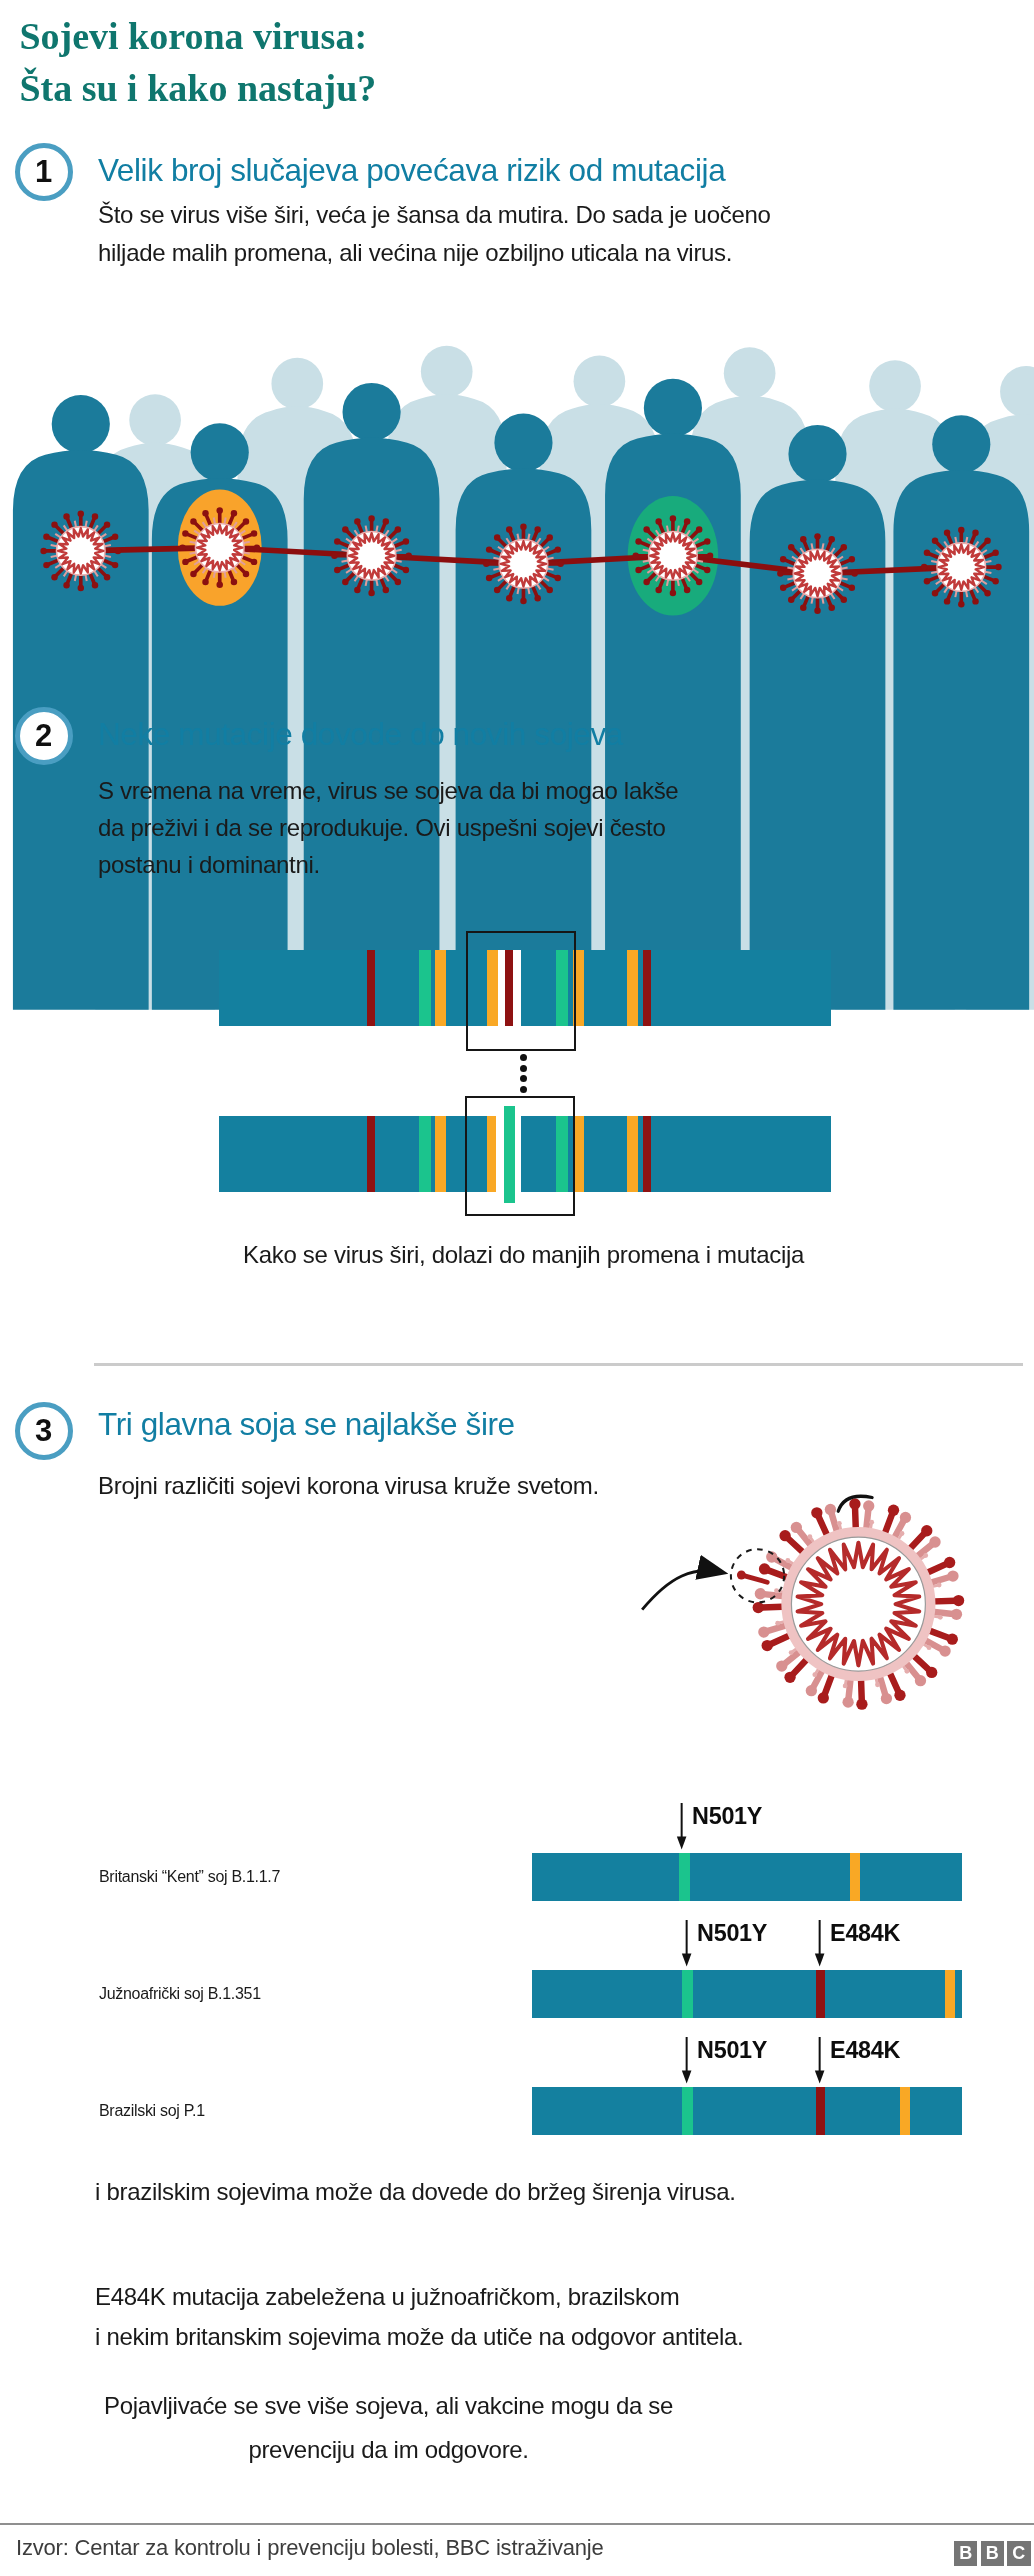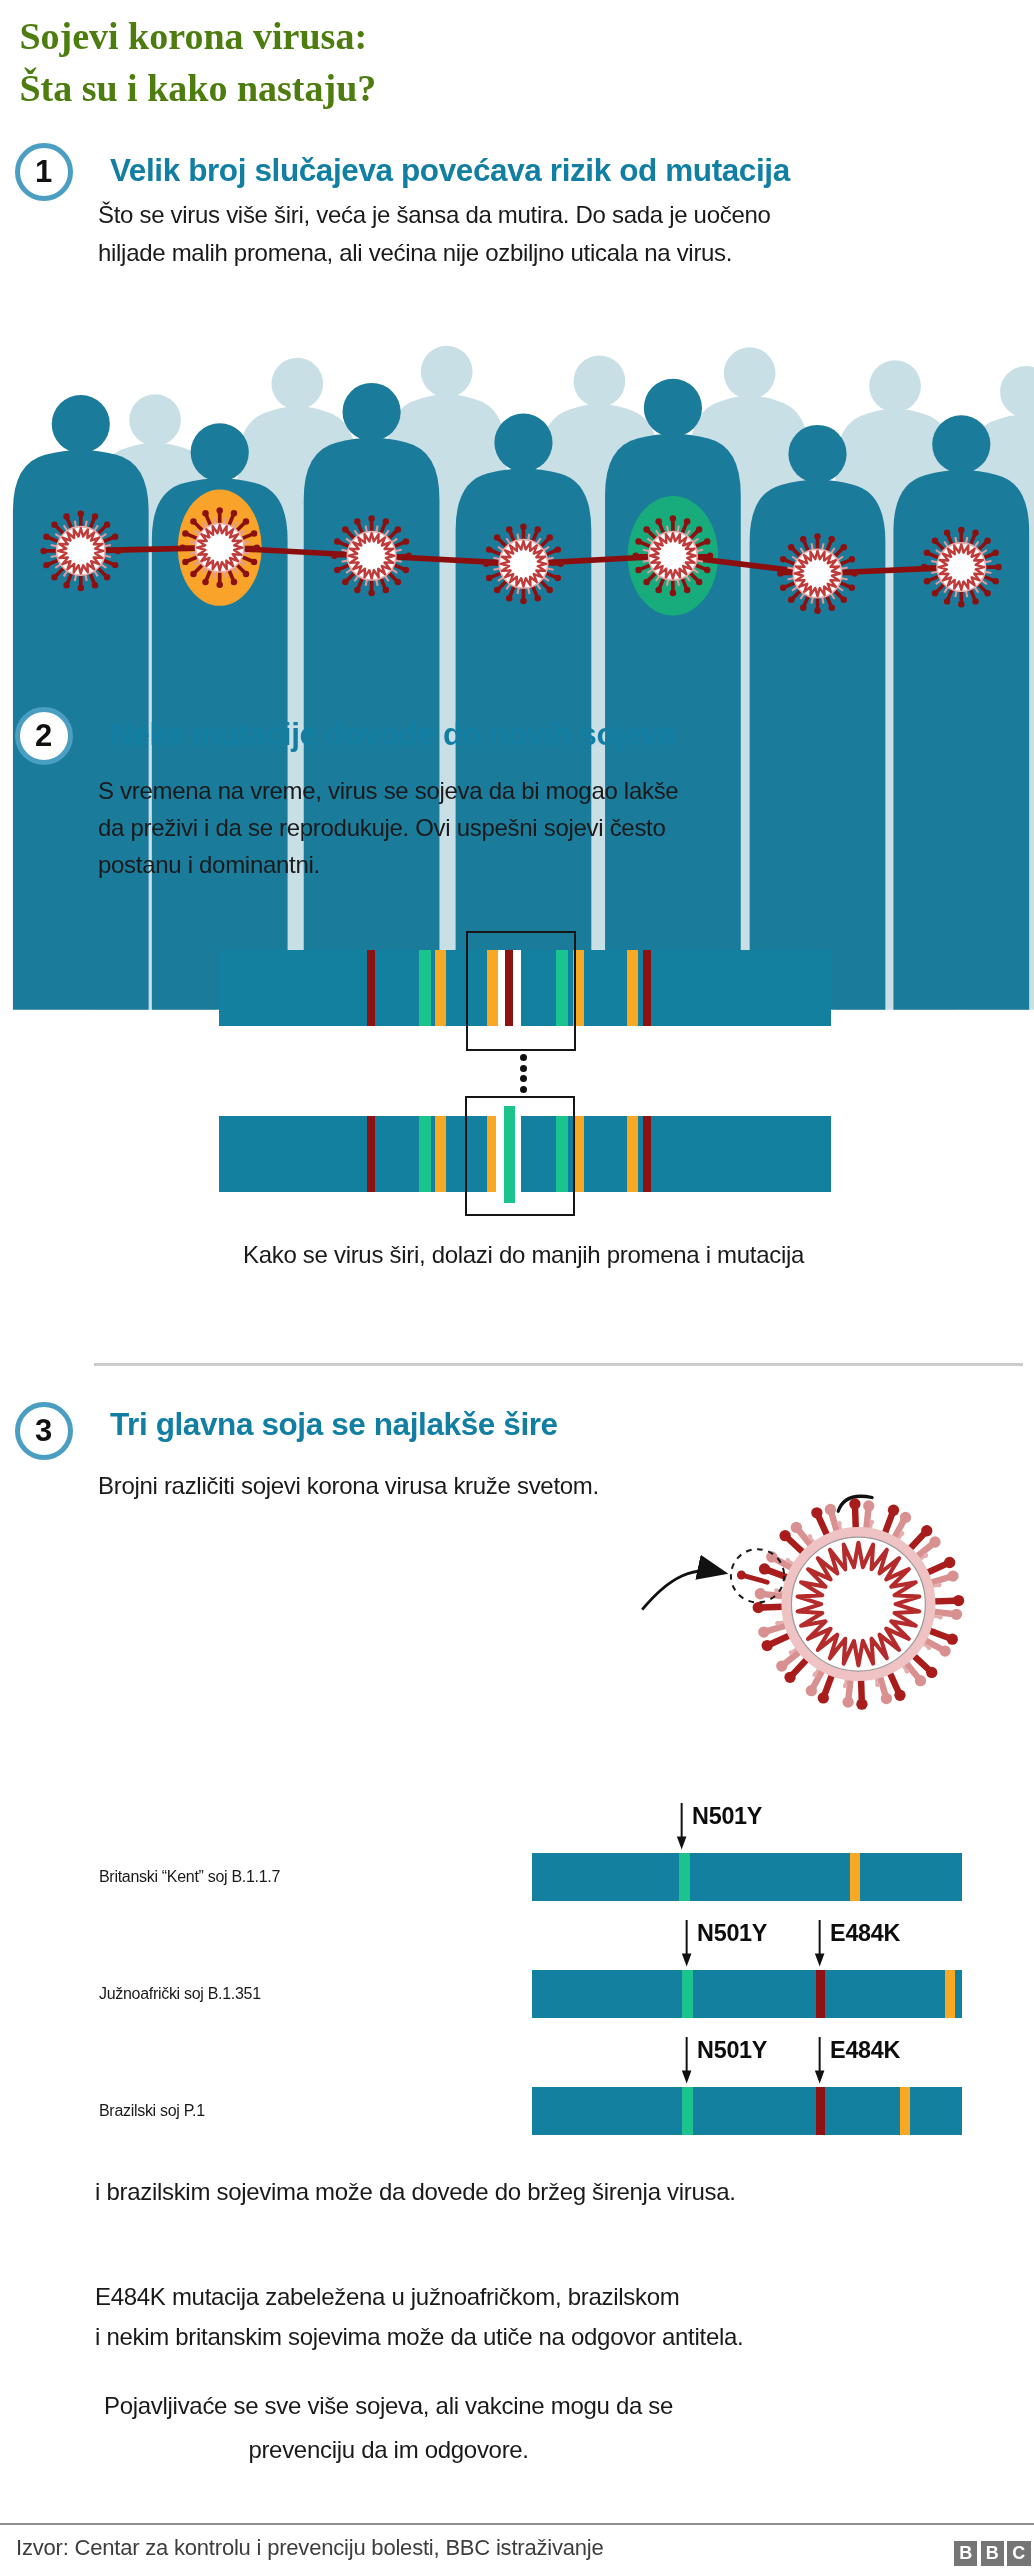--- a/index.html
+++ b/index.html
@@ -1,24 +1,24 @@
 <!DOCTYPE html>
 <html style="font-size:13px"><head>
 <meta charset="utf-8">
 <style>
   html,body{margin:0;padding:0;background:#fff;}
   .page{position:relative;width:1034px;height:2576px;background:#ffffff;overflow:hidden;
         font-family:"Liberation Sans",sans-serif;color:#1a1a1a;}
   .title{position:absolute;left:19.4px;top:9.7px;font-family:"Liberation Serif",serif;
-         font-weight:bold;font-size:38px;line-height:52px;color:#4d7c0f;letter-spacing:0px;}
+         font-weight:bold;font-size:38px;line-height:52px;color:#0f766e;letter-spacing:0px;}
   .badge{position:absolute;left:14.5px;width:58px;height:58px;border:5.7px solid #4A9EC2;
          border-radius:50%;box-sizing:border-box;display:flex;align-items:center;
          justify-content:center;font-size:31px;font-weight:bold;color:#101010;background:#fff;}
   .badge.b1{top:143px;} .badge.b2{top:707px;} .badge.b3{top:1402px;}
-  .sec-heading{position:absolute;left:110px;font-size:31.5px;font-weight:bold;color:#117EA3;
+  .sec-heading{position:absolute;left:98px;font-size:31.5px;font-weight:normal;color:#117EA3;
                letter-spacing:-0.4px;white-space:nowrap;}
   .sec-heading.h1{top:152px;} .sec-heading.h2{top:716px;} .sec-heading.h3{top:1406px;}
   .body-lines{position:absolute;left:98px;font-size:24px;line-height:38px;
               letter-spacing:-0.3px;color:#1a1a1a;white-space:nowrap;}
   .body-lines.t1{top:196px;} .body-lines.t2{top:772px;line-height:37px;} .body-lines.t3{top:1467px;}
   .people-svg{position:absolute;left:0;top:339px;}
   
   .genome-bar{position:absolute;left:219px;width:612px;height:76px;background:#14809F;}
   .genome-bar.gb1{top:950px;} .genome-bar.gb2{top:1116px;}
   .stripe{position:absolute;top:0;height:100%;}

